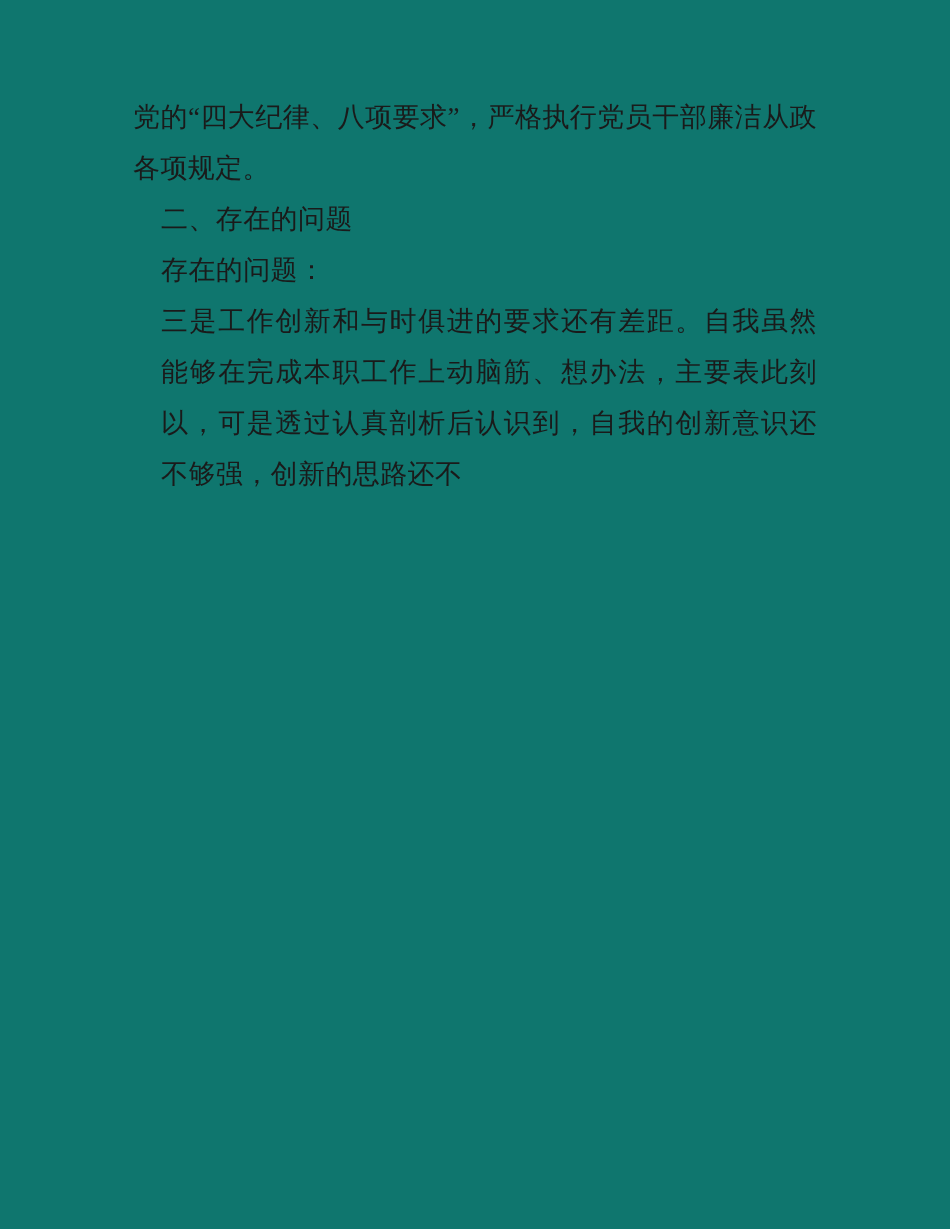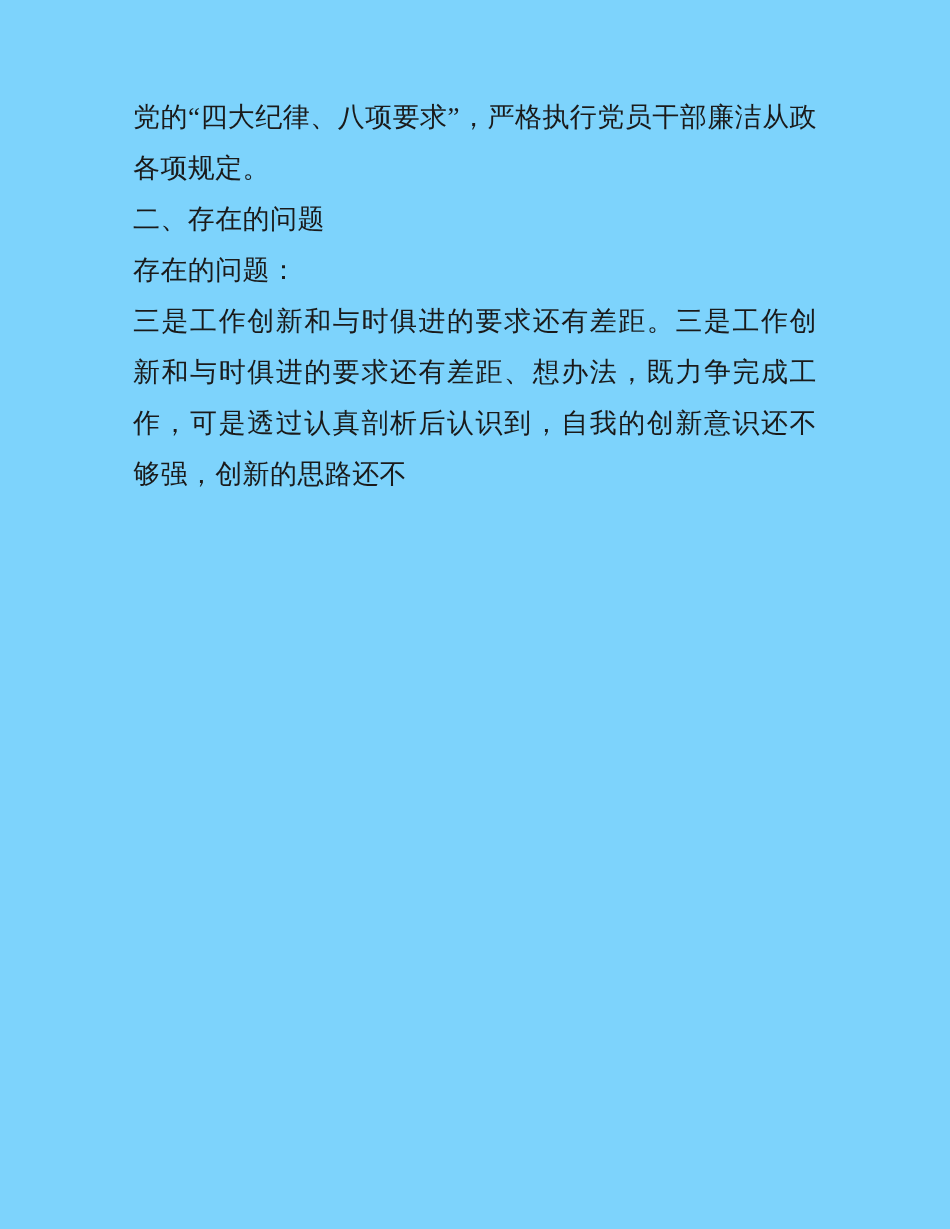--- a/index.html
+++ b/index.html
@@ -12,41 +12,42 @@
     height: 1229px;
     font-family: "Liberation Serif", "DejaVu Serif", serif;
     color: #1a1a1a;
     overflow: hidden;
   }
   .page {
     box-sizing: border-box;
     width: 950px;
     height: 1229px;
     padding: 92px 133px 40px 133px;
-    background: #7dd3fc;
+    background: #0f766e;
   }
   .doc-body {
     font-size: 27px;
     line-height: 51px;
     letter-spacing: 0.4px;
     text-align: justify;
     text-justify: inter-ideograph;
   }
   .para {
     margin: 0 0 0 0;
     white-space: pre-wrap;
     word-break: break-all;
   }
   .para + .para {
     margin-top: 0px;
+    margin-left: 28px;
   }
 </style>
 </head>
 <body>
 
 <div class="page">
   <div class="doc-body">
     <p class="para">党的“四大纪律、八项要求”，严格执行党员干部廉洁从政各项规定。</p>
     <p class="para">二、存在的问题</p>
     <p class="para">存在的问题：</p>
-    <p class="para">三是工作创新和与时俱进的要求还有差距。三是工作创新和与时俱进的要求还有差距、想办法，既力争完成工作，可是透过认真剖析后认识到，自我的创新意识还不够强，创新的思路还不</p>
+    <p class="para">三是工作创新和与时俱进的要求还有差距。自我虽然能够在完成本职工作上动脑筋、想办法，主要表此刻以，可是透过认真剖析后认识到，自我的创新意识还不够强，创新的思路还不</p>
   </div>
 </div>
 
 </body></html>

